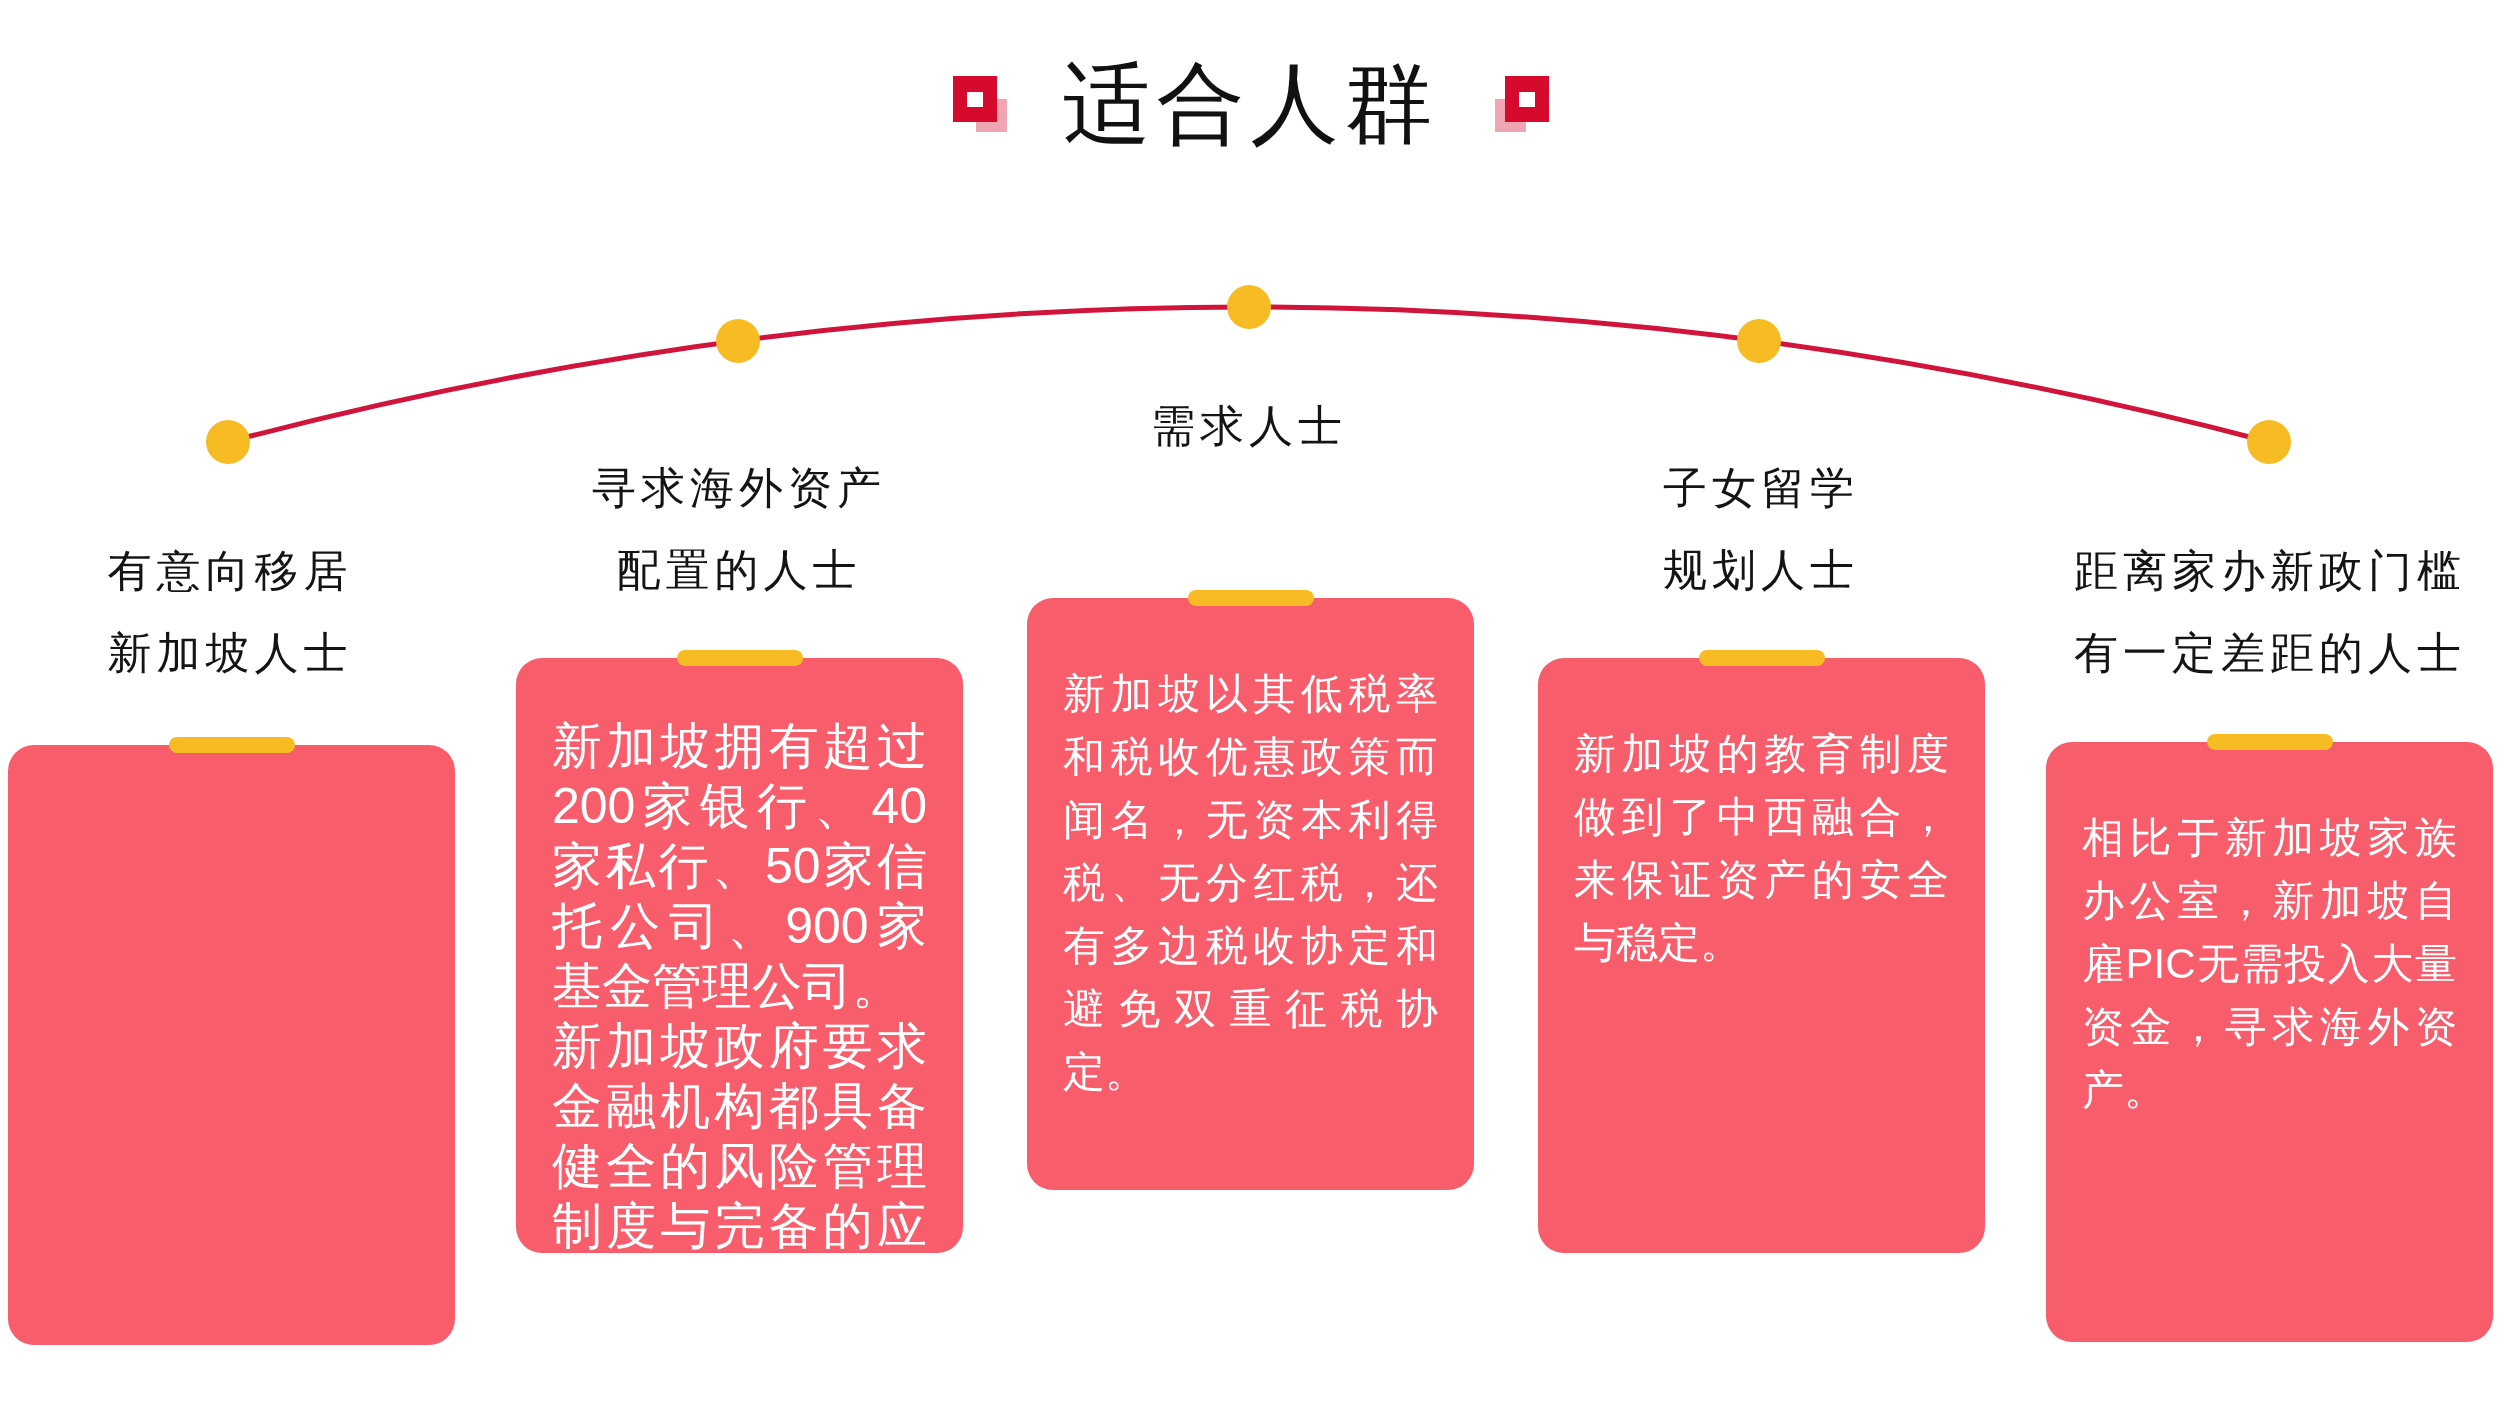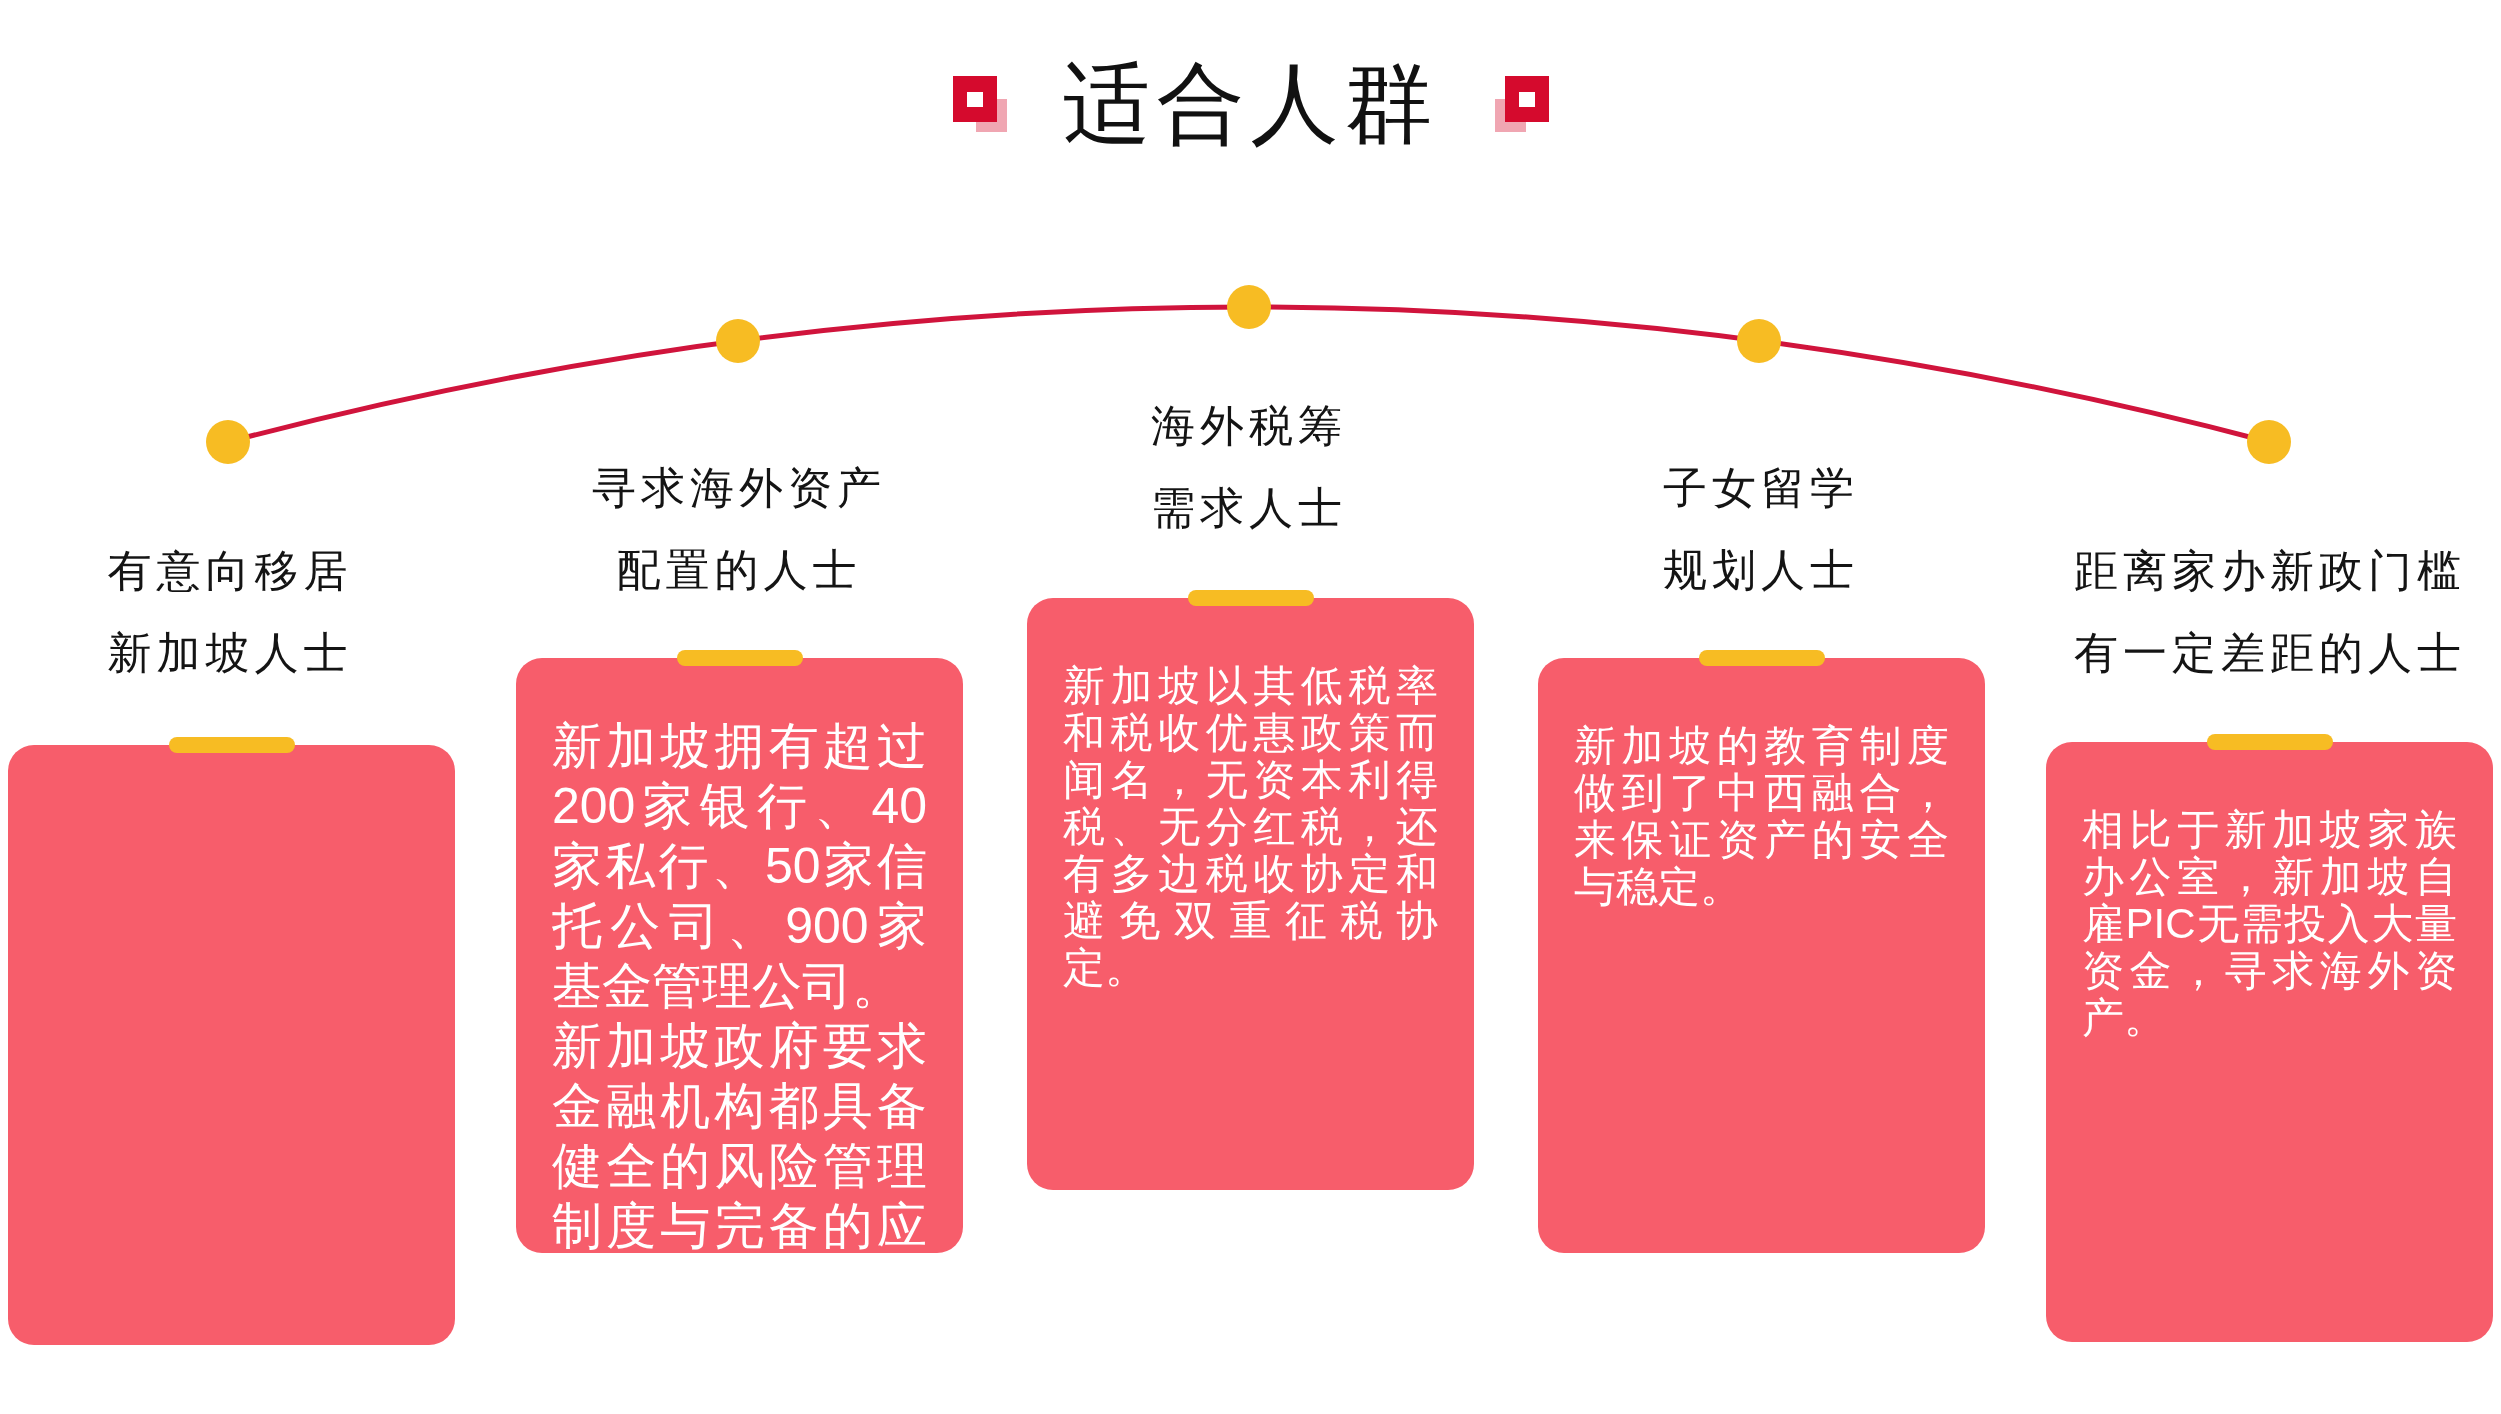--- a/index.html
+++ b/index.html
@@ -57,21 +57,21 @@
   .g2 .card{left:1027px;top:598px;height:592px;}
   .g3 .card{left:1538px;top:658px;height:595px;}
   .g4 .card{left:2046px;top:742px;height:600px;}
 
   .card .tab{
     position:absolute;top:-8px;left:50%;margin-left:-63px;
     width:126px;height:16px;border-radius:8px;background:#f7bc23;
   }
   .card .body{
     padding:64px 36px 0 36px;
-    font-size:42px;line-height:47px;
+    font-size:42px;line-height:63px;
     text-align:justify;
     white-space:pre-line;
     overflow:hidden;
   }
   .g1 .card .body{font-size:50px;line-height:60px;padding-top:58px;}
 </style>
 </head>
 <body>
 
 <div class="canvas">
@@ -114,21 +114,20 @@
     </div>
     <div class="card">
       <div class="tab"></div>
       <div class="body">新加坡拥有超过200家银行、40家私行、50家信托公司、900家基金管理公司。
 新加坡政府要求金融机构都具备健全的风险管理制度与完备的应急预案，来保证资产的安全与稳定。</div>
     </div>
   </div>
 
   <div class="group g2">
     <div class="heading">
-      <div>海外税筹</div>
       <div>需求人士</div>
     </div>
     <div class="card">
       <div class="tab"></div>
       <div class="body">新加坡以其低税率和税收优惠政策而闻名，无资本利得税、无分红税，还有多边税收协定和避免双重征税协定。</div>
     </div>
   </div>
 
   <div class="group g3">
     <div class="heading">

